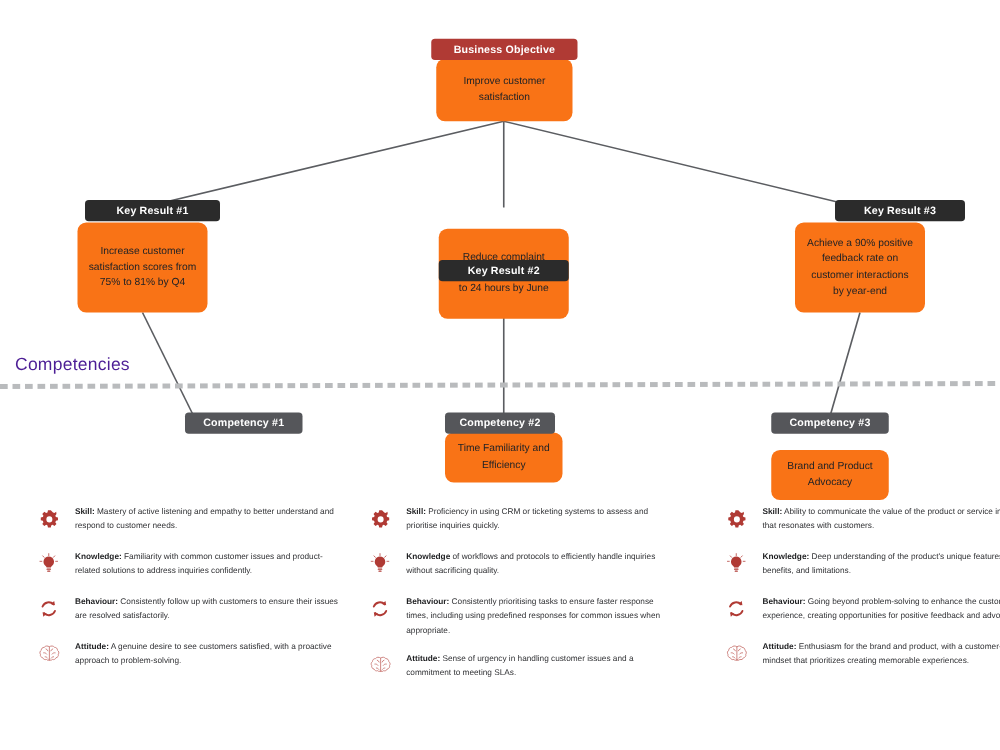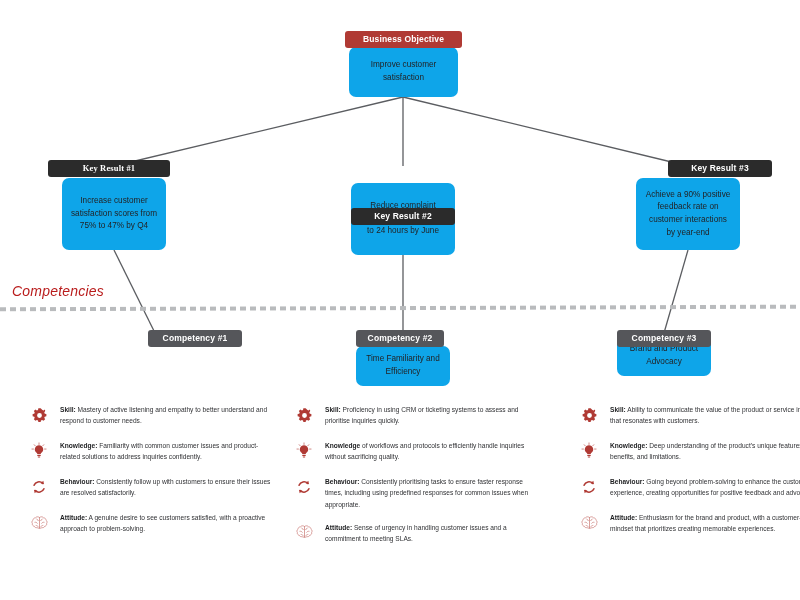--- a/index.html
+++ b/index.html
@@ -31,41 +31,40 @@
     line-height: 1.1;
     white-space: nowrap;
     z-index: 4;
   }
   .chip.obj  { background: #b03a34; }
   .chip.kr   { background: #2b2b2b; }
   .chip.comp { background: #55565a; }
 
   .card {
     position: absolute;
-    background: #0ea5e9;
+    background: #f97316;
     border-radius: 7px;
     color: #222326;
     font-size: 8.2px;
     line-height: 1.55;
     text-align: center;
     display: flex;
     align-items: center;
     justify-content: center;
     padding: 6px 8px;
     z-index: 3;
   }
   .card span { display: block; }
 
   
   .comp-label {
     position: absolute;
     left: 12px; top: 283px;
     font-size: 14px;
-    font-style: italic;
-    color: #b91c1c;
+    color: #4c1d95;
     letter-spacing: .2px;
   }
   .divider {
     position: absolute;
     left: 0; top: 306px;
     width: 800px; height: 4px;
     background-image: linear-gradient(to right, #b9bbbd 0 6px, rgba(0,0,0,0) 6px 10px);
     background-size: 10px 4px;
     background-repeat: repeat-x;
     transform: rotate(-0.18deg);
@@ -107,23 +106,23 @@
       <path d="M403,250 L403,333"></path>
       <path d="M688,250 L664,333"></path>
     </g>
   </svg>
 
   <div class="chip obj" style="left:345px; top:31px; width:117px;">Business Objective</div>
   <div class="card" style="left:349px; top:47px; width:109px; height:50px;">
     <span>Improve customer satisfaction</span>
   </div>
 
-  <div class="chip kr" style="left:48px; top:160px; width:122px;font-family:Liberation Serif, serif;">Key Result #1</div>
+  <div class="chip kr" style="left:68px; top:160px; width:108px;">Key Result #1</div>
   <div class="card" style="left:62px; top:178px; width:104px; height:72px;">
-    <span>Increase customer satisfaction scores from 75% to 47% by Q4</span>
+    <span>Increase customer satisfaction scores from 75% to 81% by Q4</span>
   </div>
 
   <div class="chip kr" style="left:351px; top:160px; width:104px;margin-top:48px;">Key Result #2</div>
   <div class="card" style="left:351px; top:162px; width:104px; height:72px;margin-top:21px;">
     <span>Reduce complaint resolution time from 48 to 24 hours by June</span>
   </div>
 
   <div class="chip kr" style="left:636px; top:160px; width:104px;margin-left:32px;">Key Result #3</div>
   <div class="card" style="left:636px; top:178px; width:104px; height:72px;">
     <span>Achieve a 90% positive feedback rate on customer interactions by year-end</span>
@@ -133,21 +132,21 @@
   <div class="divider"></div>
 
   <div class="chip comp" style="left:108px; top:330px; width:94px;margin-left:40px;">Competency #1</div>
 
   <div class="chip comp" style="left:356px; top:330px; width:88px;">Competency #2</div>
   <div class="card" style="left:356px; top:346px; width:94px; height:40px;">
     <span>Time Familiarity and Efficiency</span>
   </div>
 
   <div class="chip comp" style="left:617px; top:330px; width:94px;">Competency #3</div>
-  <div class="card" style="left:617px; top:336px; width:94px; height:40px;">
+  <div class="card" style="left:617px; top:360px; width:94px; height:40px;">
     <span>Brand and Product Advocacy</span>
   </div>
 
   <div class="details">
     <div class="col c1">
         <div class="item">
           <span class="ico">
             <svg viewBox="0 0 24 24" width="17" height="17">
               <path fill="#b03a34" d="M13.6 1.8h-3.2l-.5 2.3a8 8 0 0 0-1.6.7L6.3 3.5 4 5.8l1.3 2a8 8 0 0 0-.7 1.6l-2.3.5v3.2l2.3.5c.17.57.4 1.1.7 1.6l-1.3 2L6.3 19.5l2-1.3c.5.3 1.04.53 1.6.7l.5 2.3h3.2l.5-2.3c.56-.17 1.1-.4 1.6-.7l2 1.3 2.3-2.3-1.3-2c.3-.5.53-1.03.7-1.6l2.3-.5V9.9l-2.3-.5a8 8 0 0 0-.7-1.6l1.3-2L19.7 3.5l-2 1.3a8 8 0 0 0-1.6-.7zM12 8.6a3.4 3.4 0 1 1 0 6.8 3.4 3.4 0 0 1 0-6.8z"></path>
             </svg>

